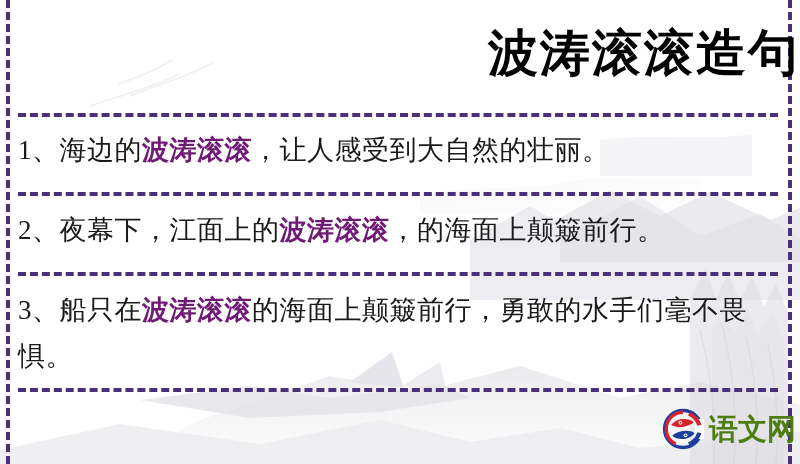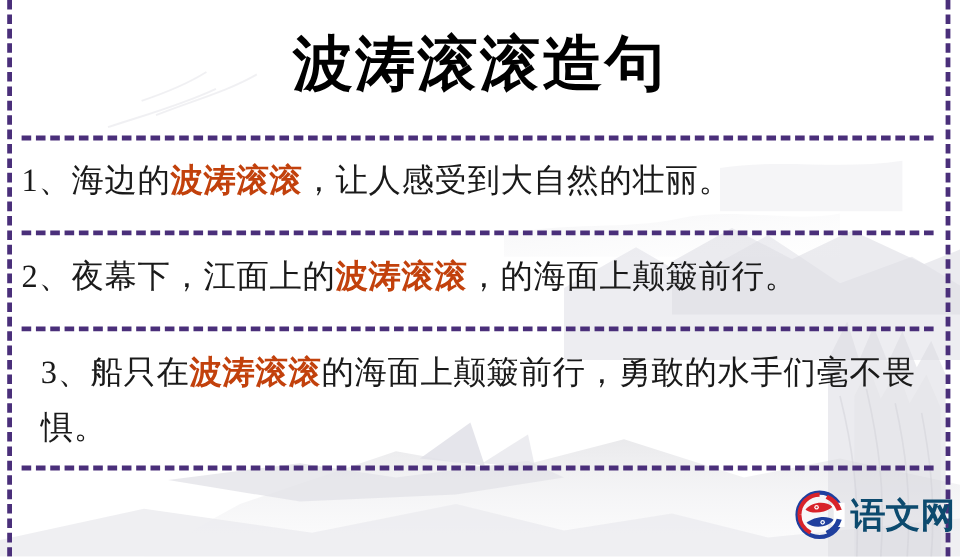--- a/index.html
+++ b/index.html
@@ -53,21 +53,21 @@
     border-top: 4px dashed #4a2f7a;
     z-index: 4;
   }
 
   
   .title {
     position: absolute;
     left: 0;
     right: 0;
     top: 22px;
-    text-align: center;
+    text-align: right;
     font-family: "DejaVu Serif", "Liberation Serif", serif;
     font-weight: 700;
     font-size: 50px;
     line-height: 62px;
     color: #000000;
     letter-spacing: 2px;
     z-index: 6;
     white-space: nowrap;
   }
 
@@ -78,44 +78,44 @@
     right: 26px;
     z-index: 6;
     font-family: "Liberation Serif", "DejaVu Serif", serif;
     font-size: 27px;
     line-height: 46px;
     color: #1a1a1a;
     text-align: left;
     letter-spacing: 0.5px;
   }
   .sentence .hl {
-    color: #c2410c;
+    color: #701a75;
     font-weight: 700;
   }
   .s1 { top: 127px; }
   .s2 { top: 207px; }
-  .s3 { top: 287px; margin-left: 16px; }
+  .s3 { top: 287px; }
 
   
   .logo {
     position: absolute;
     left: 662px;
     top: 408px;
     display: flex;
     align-items: center;
     gap: 5px;
     z-index: 7;
   }
   .logo-mark { width: 42px; height: 42px; display: block; }
   .logo-text {
     font-family: "DejaVu Sans", "Liberation Sans", sans-serif;
     font-weight: 700;
     font-size: 29px;
     line-height: 30px;
-    color: #0c4a6e;
+    color: #4d7c0f;
     letter-spacing: 0px;
     white-space: nowrap;
   }
 </style>
 </head>
 <body>
 
 <div id="page">
 
   <div class="watermark">

